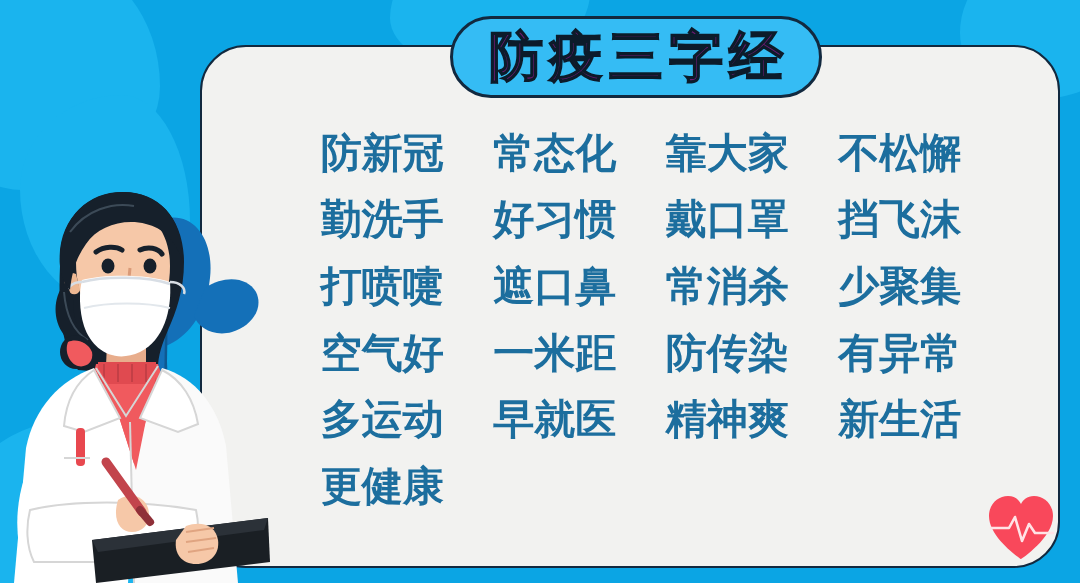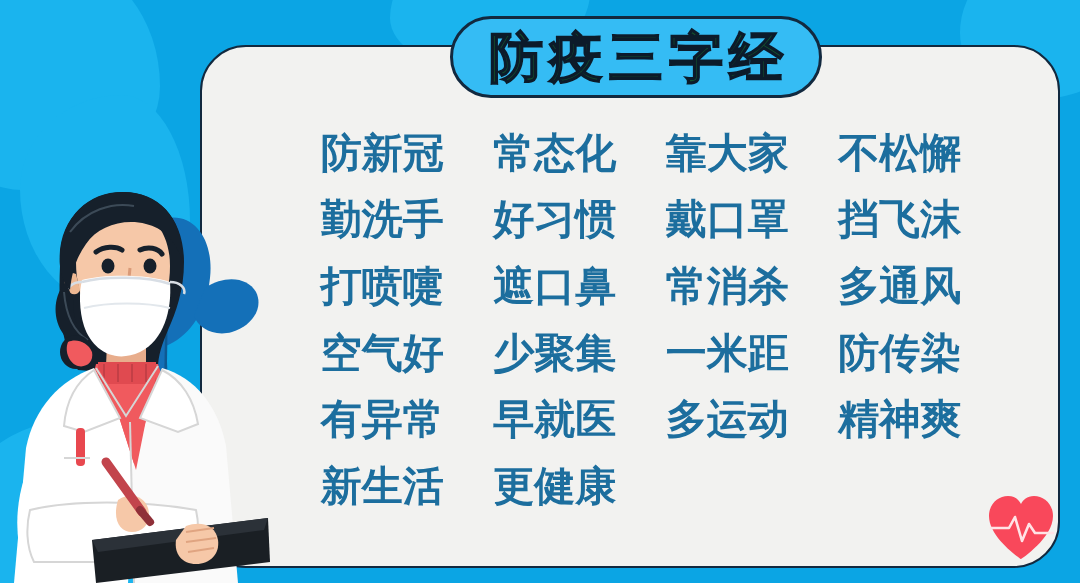--- a/index.html
+++ b/index.html
@@ -54,25 +54,25 @@
     position:absolute;
     left:450px; top:16px;
     width:372px; height:82px;
     background:#35BCF4;
     border:3px solid #12293F;
     border-radius:42px;
     z-index:6;
     display:flex; align-items:center; justify-content:center;
   }
   #title-text {
-    font-family:Liberation Sans, sans-serif;
+    font-family:Liberation Serif, serif;
     font-weight:bold;
     font-size:54px;
     line-height:1;
-    color:#14532d;
+    color:#701a75;
     letter-spacing:6px;
     text-indent:6px;
     -webkit-text-stroke:1.5px #0C1B2A;
   }
 
   
   #grid {
     position:absolute;
     left:296px; top:120px;
     width:690px; height:400px;
@@ -121,28 +121,27 @@
     <span class="phrase">常态化</span>
     <span class="phrase">靠大家</span>
     <span class="phrase">不松懈</span>
     <span class="phrase">勤洗手</span>
     <span class="phrase">好习惯</span>
     <span class="phrase">戴口罩</span>
     <span class="phrase">挡飞沫</span>
     <span class="phrase">打喷嚏</span>
     <span class="phrase">遮口鼻</span>
     <span class="phrase">常消杀</span>
-    <span class="phrase">多通风</span>
+    <span class="phrase">少聚集</span>
     <span class="phrase">空气好</span>
-    <span class="phrase">少聚集</span>
     <span class="phrase">一米距</span>
     <span class="phrase">防传染</span>
     <span class="phrase">有异常</span>
+    <span class="phrase">多运动</span>
     <span class="phrase">早就医</span>
-    <span class="phrase">多运动</span>
     <span class="phrase">精神爽</span>
     <span class="phrase">新生活</span>
     <span class="phrase">更健康</span>
   </div>
 
   <svg id="doctor" viewBox="0 0 270 413">
 
     <g>
       <path d="M168 48 C196 44 214 72 210 108 C206 146 186 168 166 176 L170 240 L152 240 L150 176 C124 168 110 140 116 106 C122 70 144 52 168 48 Z" fill="#1470B8"></path>
       <path d="M205 118 C226 104 248 108 256 122 C264 138 252 156 232 162 C214 167 198 158 194 146 Z" fill="#1470B8"></path>

